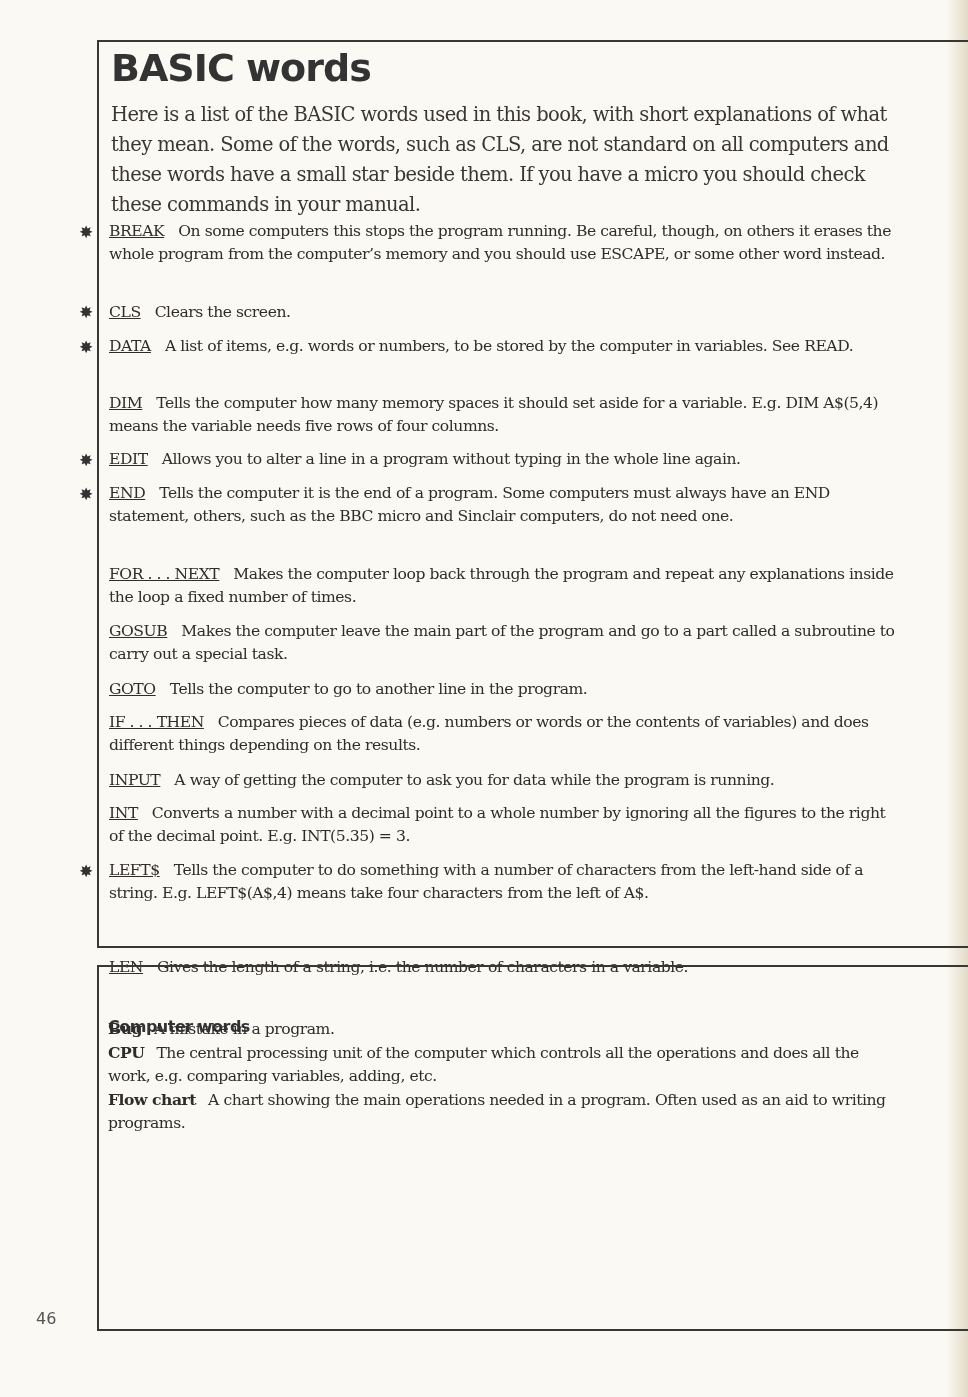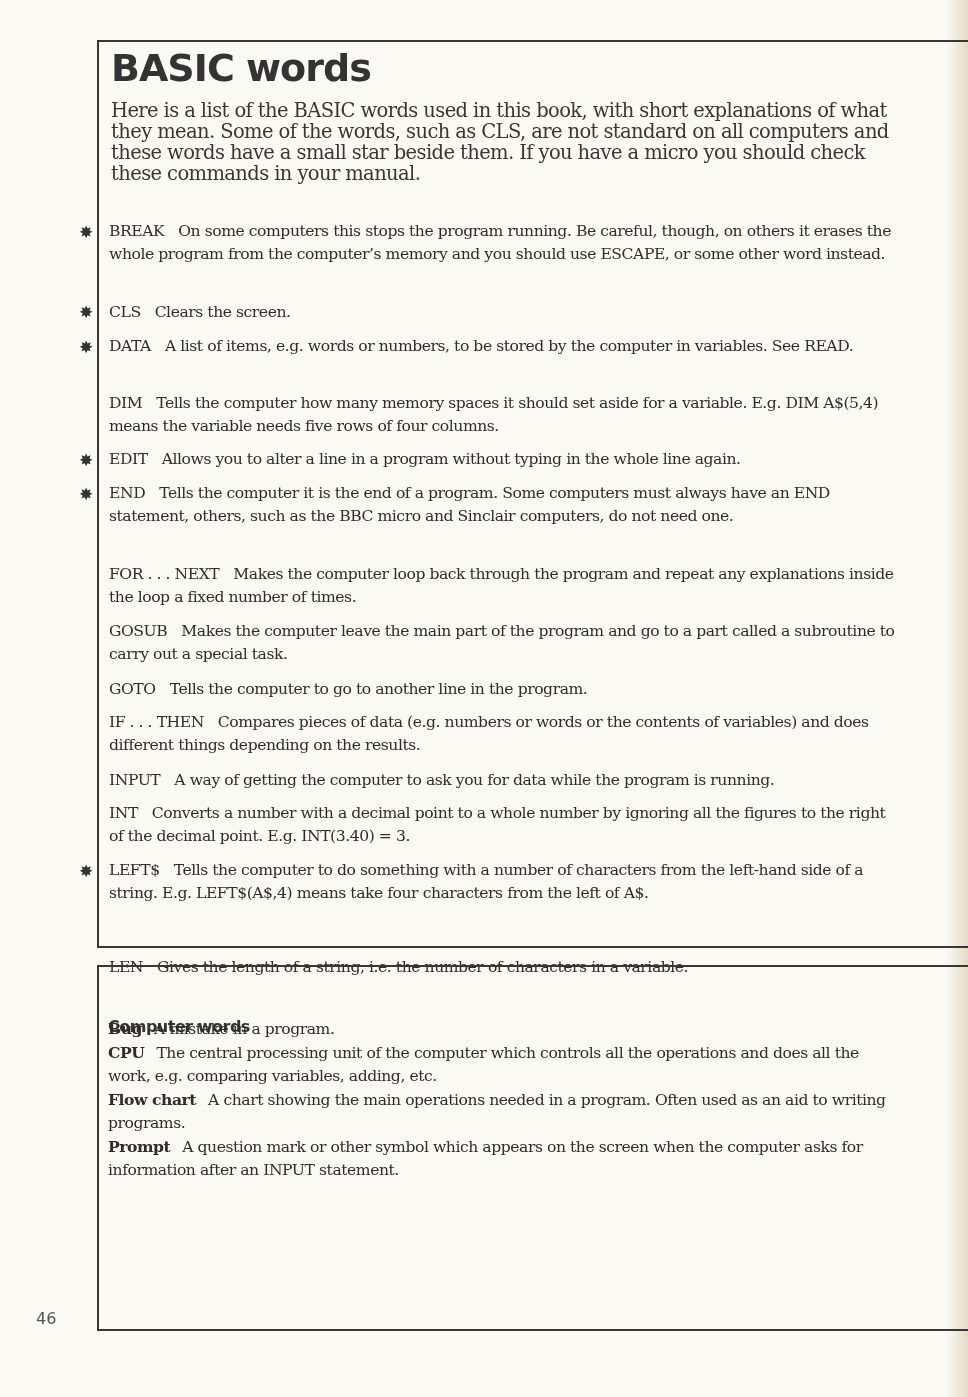--- a/index.html
+++ b/index.html
@@ -25,29 +25,29 @@
   #computer-box { left: 97px; top: 965px; width: 871px; height: 362px; }
 
   .heading {
     position: absolute; left: 111px; top: 46px;
     font-family: "DejaVu Sans", "Liberation Sans", sans-serif;
     font-weight: bold; font-size: 38px; letter-spacing: -1px;
     color: #333;
   }
   .intro {
     position: absolute; left: 111px; top: 100px; width: 790px;
-    font-size: 19.5px; line-height: 21px; letter-spacing: -0.6px;
+    font-size: 19.5px; line-height: 30px; letter-spacing: -0.6px;
     color: #3a3634;
   }
   .entry {
     position: absolute; left: 109px; width: 790px;
     font-size: 15.6px; line-height: 23px; letter-spacing: -0.45px;
     color: #2f2c2b;
   }
-  .entry .term { margin-right: 14px; }
+  .entry .term { margin-right: 14px; text-decoration: underline; }
   .star {
     position: absolute; left: 79px; font-size: 17px; color: #333;
     font-family: "DejaVu Sans", sans-serif;
   }
 
   .sub-heading {
     position: absolute; left: 108px; top: 981px;
     font-family: "DejaVu Sans", "Liberation Sans", sans-serif;
     font-weight: bold; font-size: 16px; letter-spacing: -0.5px;
     color: #333;
@@ -117,34 +117,33 @@
 
 <div class="entry" style="top:711px">
   <span class="term">IF . . . THEN</span><span>Compares pieces of data (e.g. numbers or words or the contents of variables) and does different things depending on the results.</span>
 </div>
 
 <div class="entry" style="top:769px">
   <span class="term">INPUT</span><span>A way of getting the computer to ask you for data while the program is running.</span>
 </div>
 
 <div class="entry" style="top:802px">
-  <span class="term">INT</span><span>Converts a number with a decimal point to a whole number by ignoring all the figures to the right of the decimal point. E.g. INT(3.40) = 3.</span>
+  <span class="term">INT</span><span>Converts a number with a decimal point to a whole number by ignoring all the figures to the right of the decimal point. E.g. INT(5.35) = 3.</span>
 </div>
 
 <span class="star" style="top:861px">✸</span>
 <div class="entry" style="top:859px">
   <span class="term">LEFT$</span><span>Tells the computer to do something with a number of characters from the left-hand side of a string. E.g. LEFT$(A$,4) means take four characters from the left of A$.</span>
 </div>
 
 <div class="entry" style="top:956px">
   <span class="term">LEN</span><span>Gives the length of a string, i.e. the number of characters in a variable.</span>
 </div>
 
 <div id="computer-box" class="box"></div>
 <div class="sub-heading">Computer words</div>
 <div class="cw-list">
   <div><span class="term">Bug</span><span>A mistake in a program.</span></div>
   <div><span class="term">CPU</span><span>The central processing unit of the computer which controls all the operations and does all the work, e.g. comparing variables, adding, etc.</span></div>
   <div><span class="term">Flow chart</span><span>A chart showing the main operations needed in a program. Often used as an aid to writing programs.</span></div>
-  <div><span class="term">Prompt</span><span>A question mark or other symbol which appears on the screen when the computer asks for information after an INPUT statement.</span></div>
 </div>
 
 <div class="page-number">46</div>
 
 </body></html>

